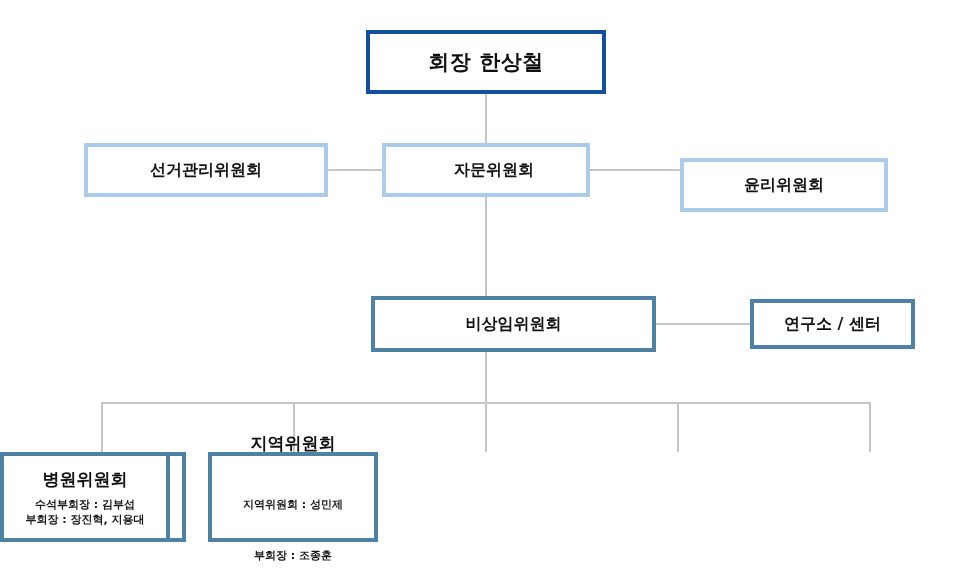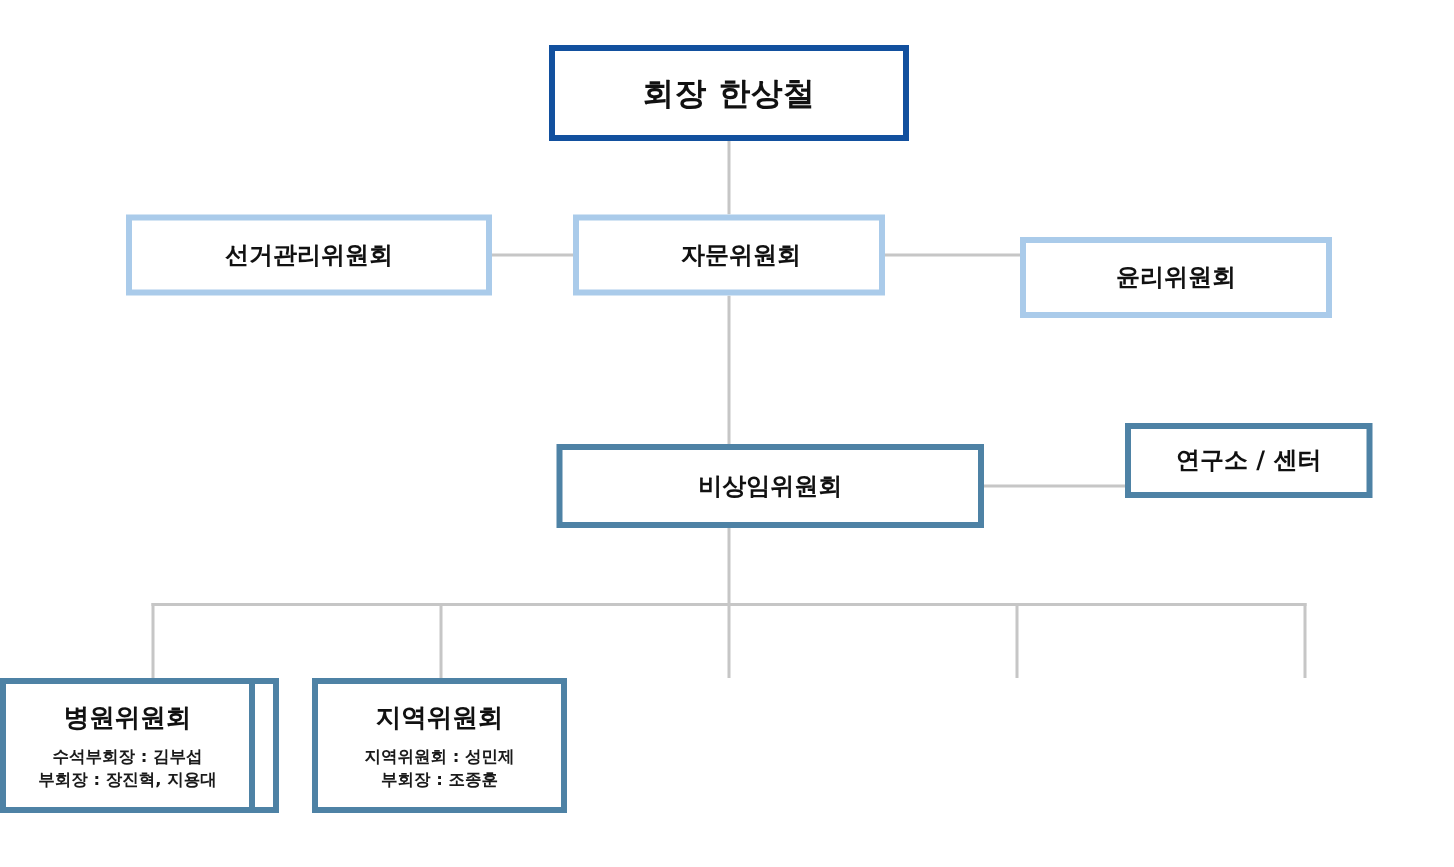--- a/index.html
+++ b/index.html
@@ -90,21 +90,21 @@
     top: 296px;
     width: 285px;
     height: 56px;
     margin-left: 28px;
   }
   .node-nonstanding .node-title { font-size: 16px; }
 
   .node-institute {
     border: 4px solid #4E82A5;
     left: 750px;
-    top: 282px;
+    top: 299px;
     width: 165px;
     height: 50px;
   }
   .node-institute .node-title { font-size: 16px; }
 
   
   .node-sub-committee {
     border: 4px solid #4E82A5;
     top: 452px;
     width: 170px;
@@ -114,21 +114,21 @@
   .node-sub-committee .node-title {
     font-size: 17px;
     margin-bottom: 7px;
   }
   .node-sub-committee .node-sub {
     font-size: 11px;
     margin-top: 1px;
   }
 
   .pos-0 { left: 16px;  }
-  .pos-1 { left: 208px; }
+  .pos-1 { left: 208px; gap: 36px; }
   .pos-2 { left": 0; left: 400px; }
   .pos-3 { left: 592px; }
   .pos-4 { left: 784px; }
 </style>
 </head>
 <body>
 
 <div id="chart-canvas">
 
   <div class="line line-v" style="left:485px; top:94px; height:49px;"></div>

